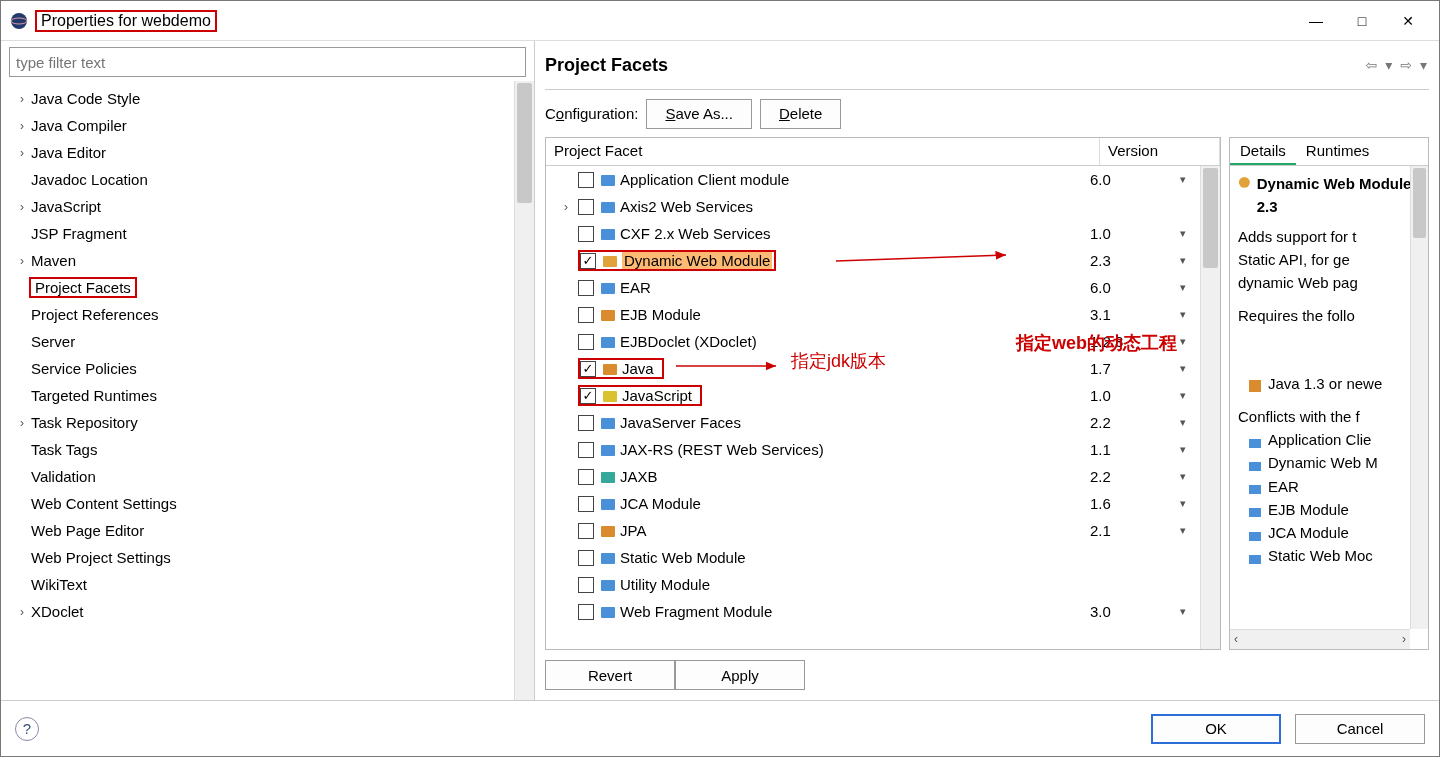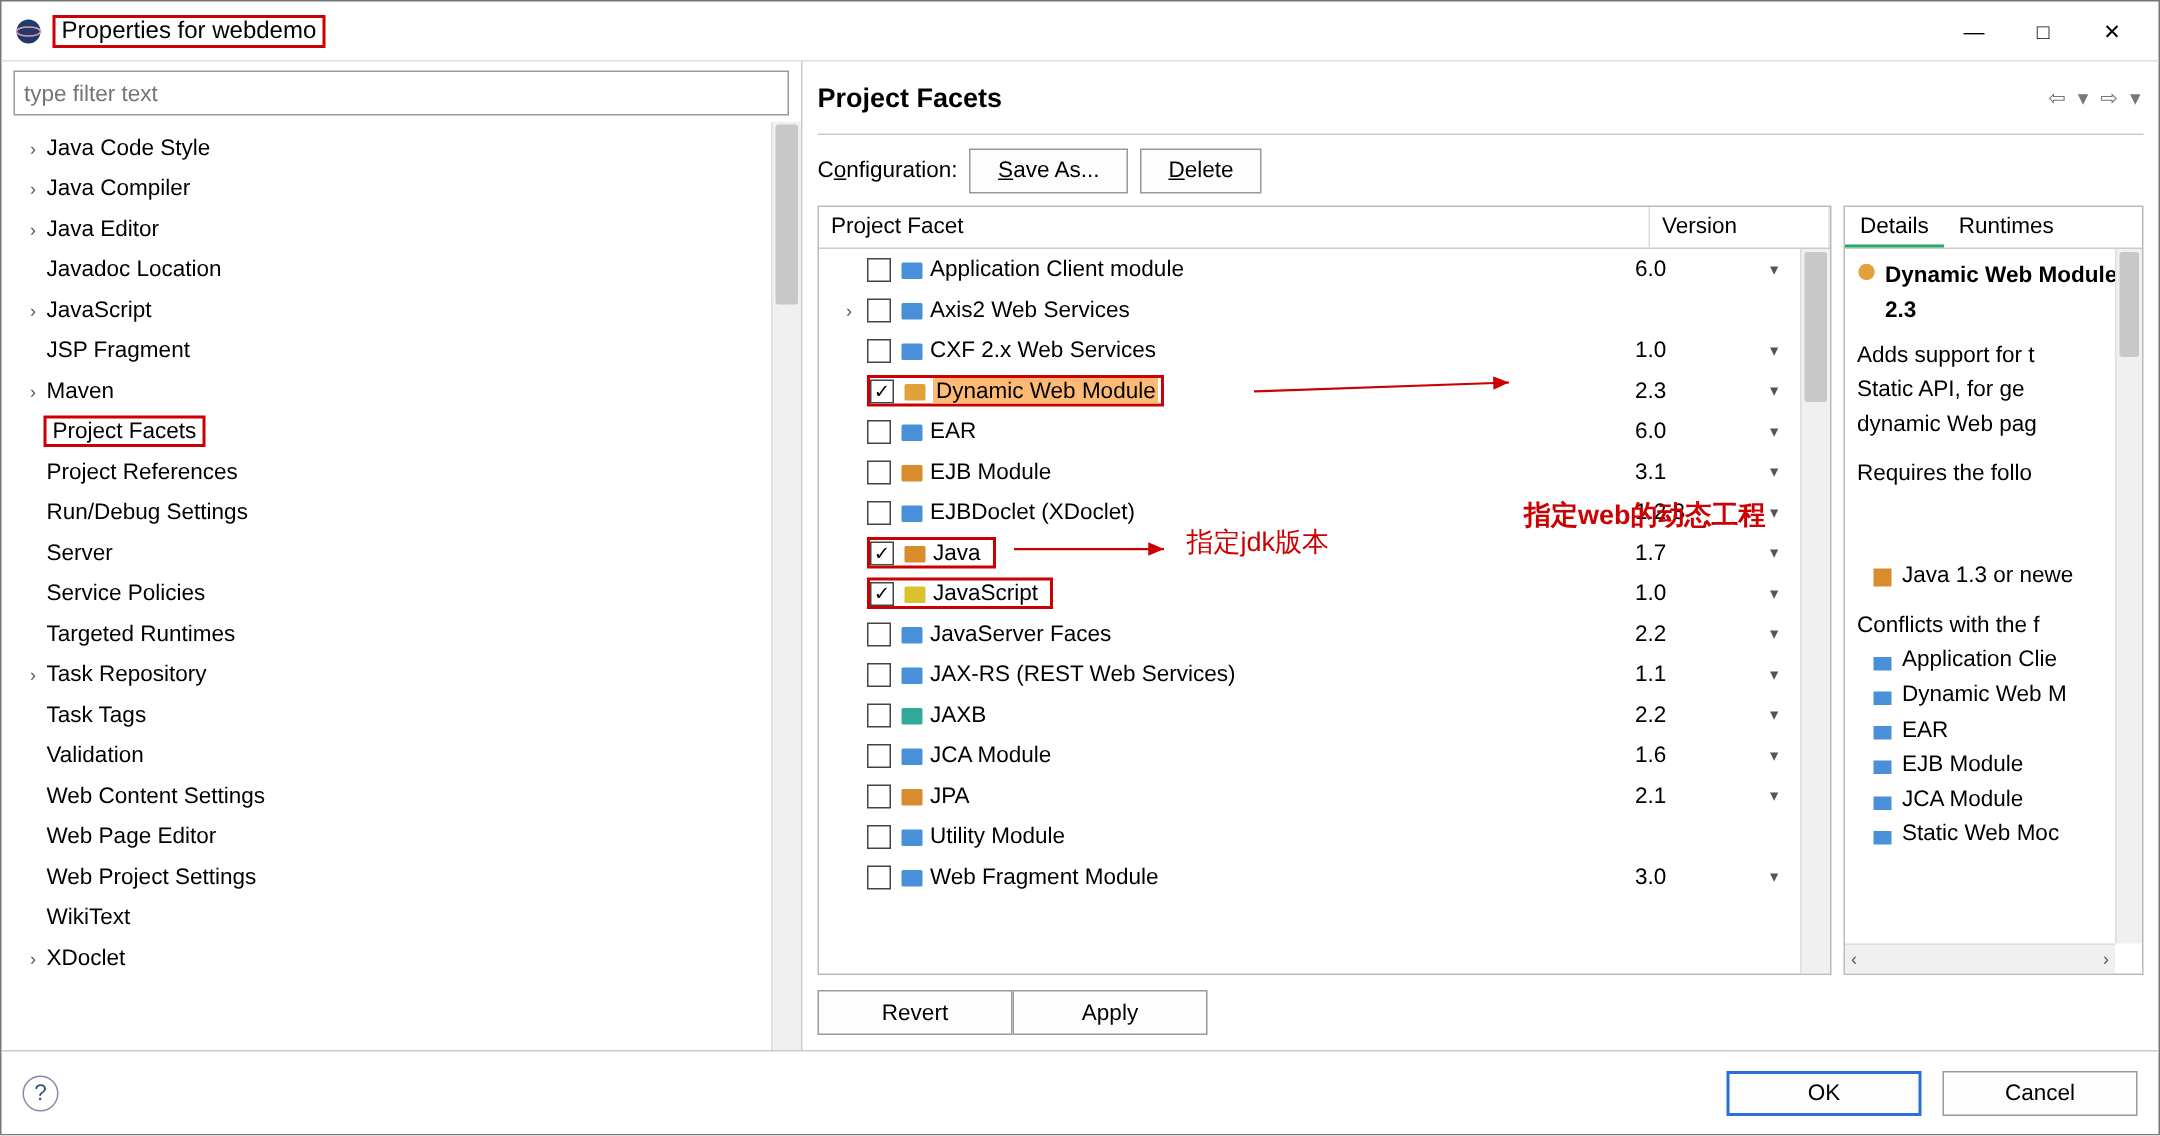--- a/index.html
+++ b/index.html
@@ -141,24 +141,20 @@
             <div class="tree-item selected">
               <span class="tw"></span>
               <span class="lbl">Project Facets</span>
             </div>
             <div class="tree-item">
               <span class="tw"></span>
               <span class="lbl">Project References</span>
             </div>
             <div class="tree-item">
               <span class="tw"></span>
-              <span class="lbl">Run/Debug Settings</span>
-            </div>
-            <div class="tree-item">
-              <span class="tw"></span>
               <span class="lbl">Server</span>
             </div>
             <div class="tree-item">
               <span class="tw"></span>
               <span class="lbl">Service Policies</span>
             </div>
             <div class="tree-item">
               <span class="tw"></span>
               <span class="lbl">Targeted Runtimes</span>
             </div>
@@ -373,20 +369,30 @@
                 </div>
                 <div class="ft-row">
                   <span class="tw2"></span>
                   <span class="cb"></span>
                   <span class="ficon"><svg viewBox="0 0 16 16">
                       <rect x="1" y="3" width="14" height="11" rx="1" fill="#d98b2e"></rect>
                     </svg></span>
                   <span class="fname" style="flex: 1 1 auto;">JPA</span>
                   <span class="fver">2.1</span>
                   <span class="fvdrop">▾</span>
+                </div>
+                <div class="ft-row">
+                  <span class="tw2"></span>
+                  <span class="cb"></span>
+                  <span class="ficon"><svg viewBox="0 0 16 16">
+                      <rect x="1" y="3" width="14" height="11" rx="1" fill="#4a90d9"></rect>
+                    </svg></span>
+                  <span class="fname" style="flex: 1 1 auto;">Static Web Module</span>
+                  <span class="fver"></span>
+                  <span class="fvdrop"></span>
                 </div>
                 <div class="ft-row">
                   <span class="tw2"></span>
                   <span class="cb"></span>
                   <span class="ficon"><svg viewBox="0 0 16 16">
                       <rect x="1" y="3" width="14" height="11" rx="1" fill="#4a90d9"></rect>
                     </svg></span>
                   <span class="fname" style="flex: 1 1 auto;">Utility Module</span>
                   <span class="fver"></span>
                   <span class="fvdrop"></span>

